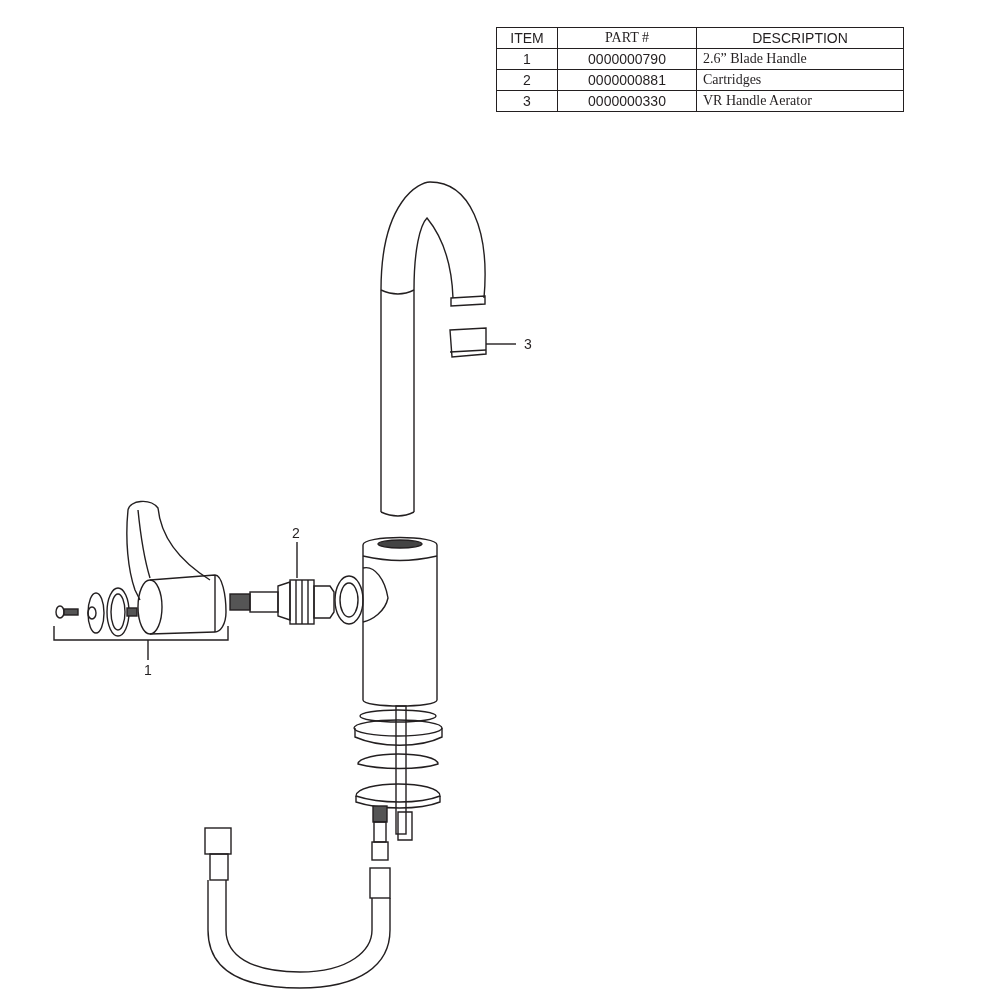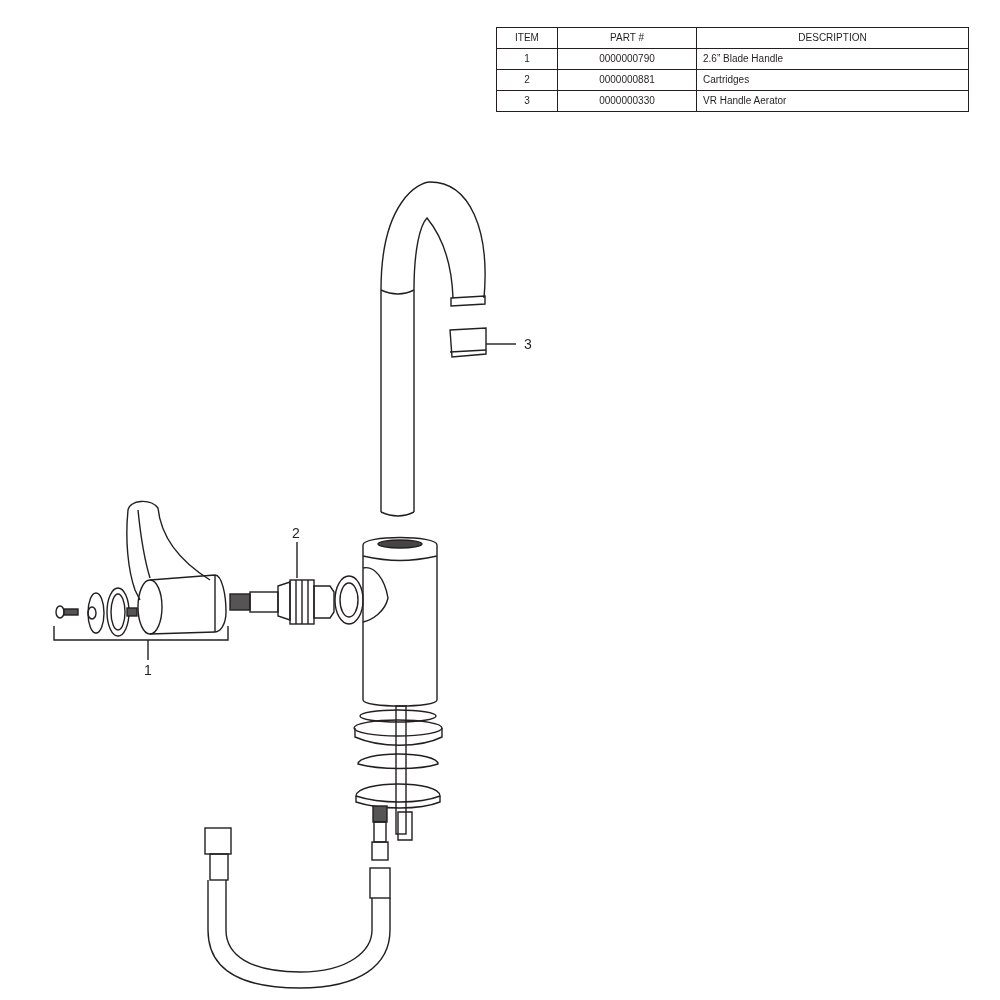--- a/index.html
+++ b/index.html
@@ -1,23 +1,23 @@
 <!DOCTYPE html>
 <html><head>
 <meta charset="utf-8">
 <style>
   html,body{margin:0;padding:0;background:#ffffff;}
   body{width:1000px;height:1000px;position:relative;overflow:hidden;font-family:"Liberation Sans",sans-serif;color:#231f20;}
-  #parts-table{position:absolute;left:496px;top:27px;width:473px;border-collapse:collapse;font-size:10px;}
+  #parts-table{position:absolute;left:496px;top:27px;width:408px;border-collapse:collapse;font-size:14px;}
   #parts-table th,#parts-table td{border:1.5px solid #231f20;padding:0 6px;height:20px;line-height:20px;font-weight:normal;}
   #parts-table th{text-align:center;}
   #parts-table td.c{text-align:center;}
-  #parts-table td.l{text-align:left;}
+  #parts-table td.l{text-align:left;font-family:Liberation Serif, serif;}
   .col-item{width:48px;}
-  .col-part{width:126px;}
+  .col-part{width:126px;font-family:Liberation Serif, serif;}
   svg#drawing{position:absolute;left:0;top:0;}
   .callout{position:absolute;font-size:14px;}
 </style>
 </head>
 <body>
 
 <table id="parts-table">
   <tbody>
       <tr>
     <th class="col-item">ITEM</th>

